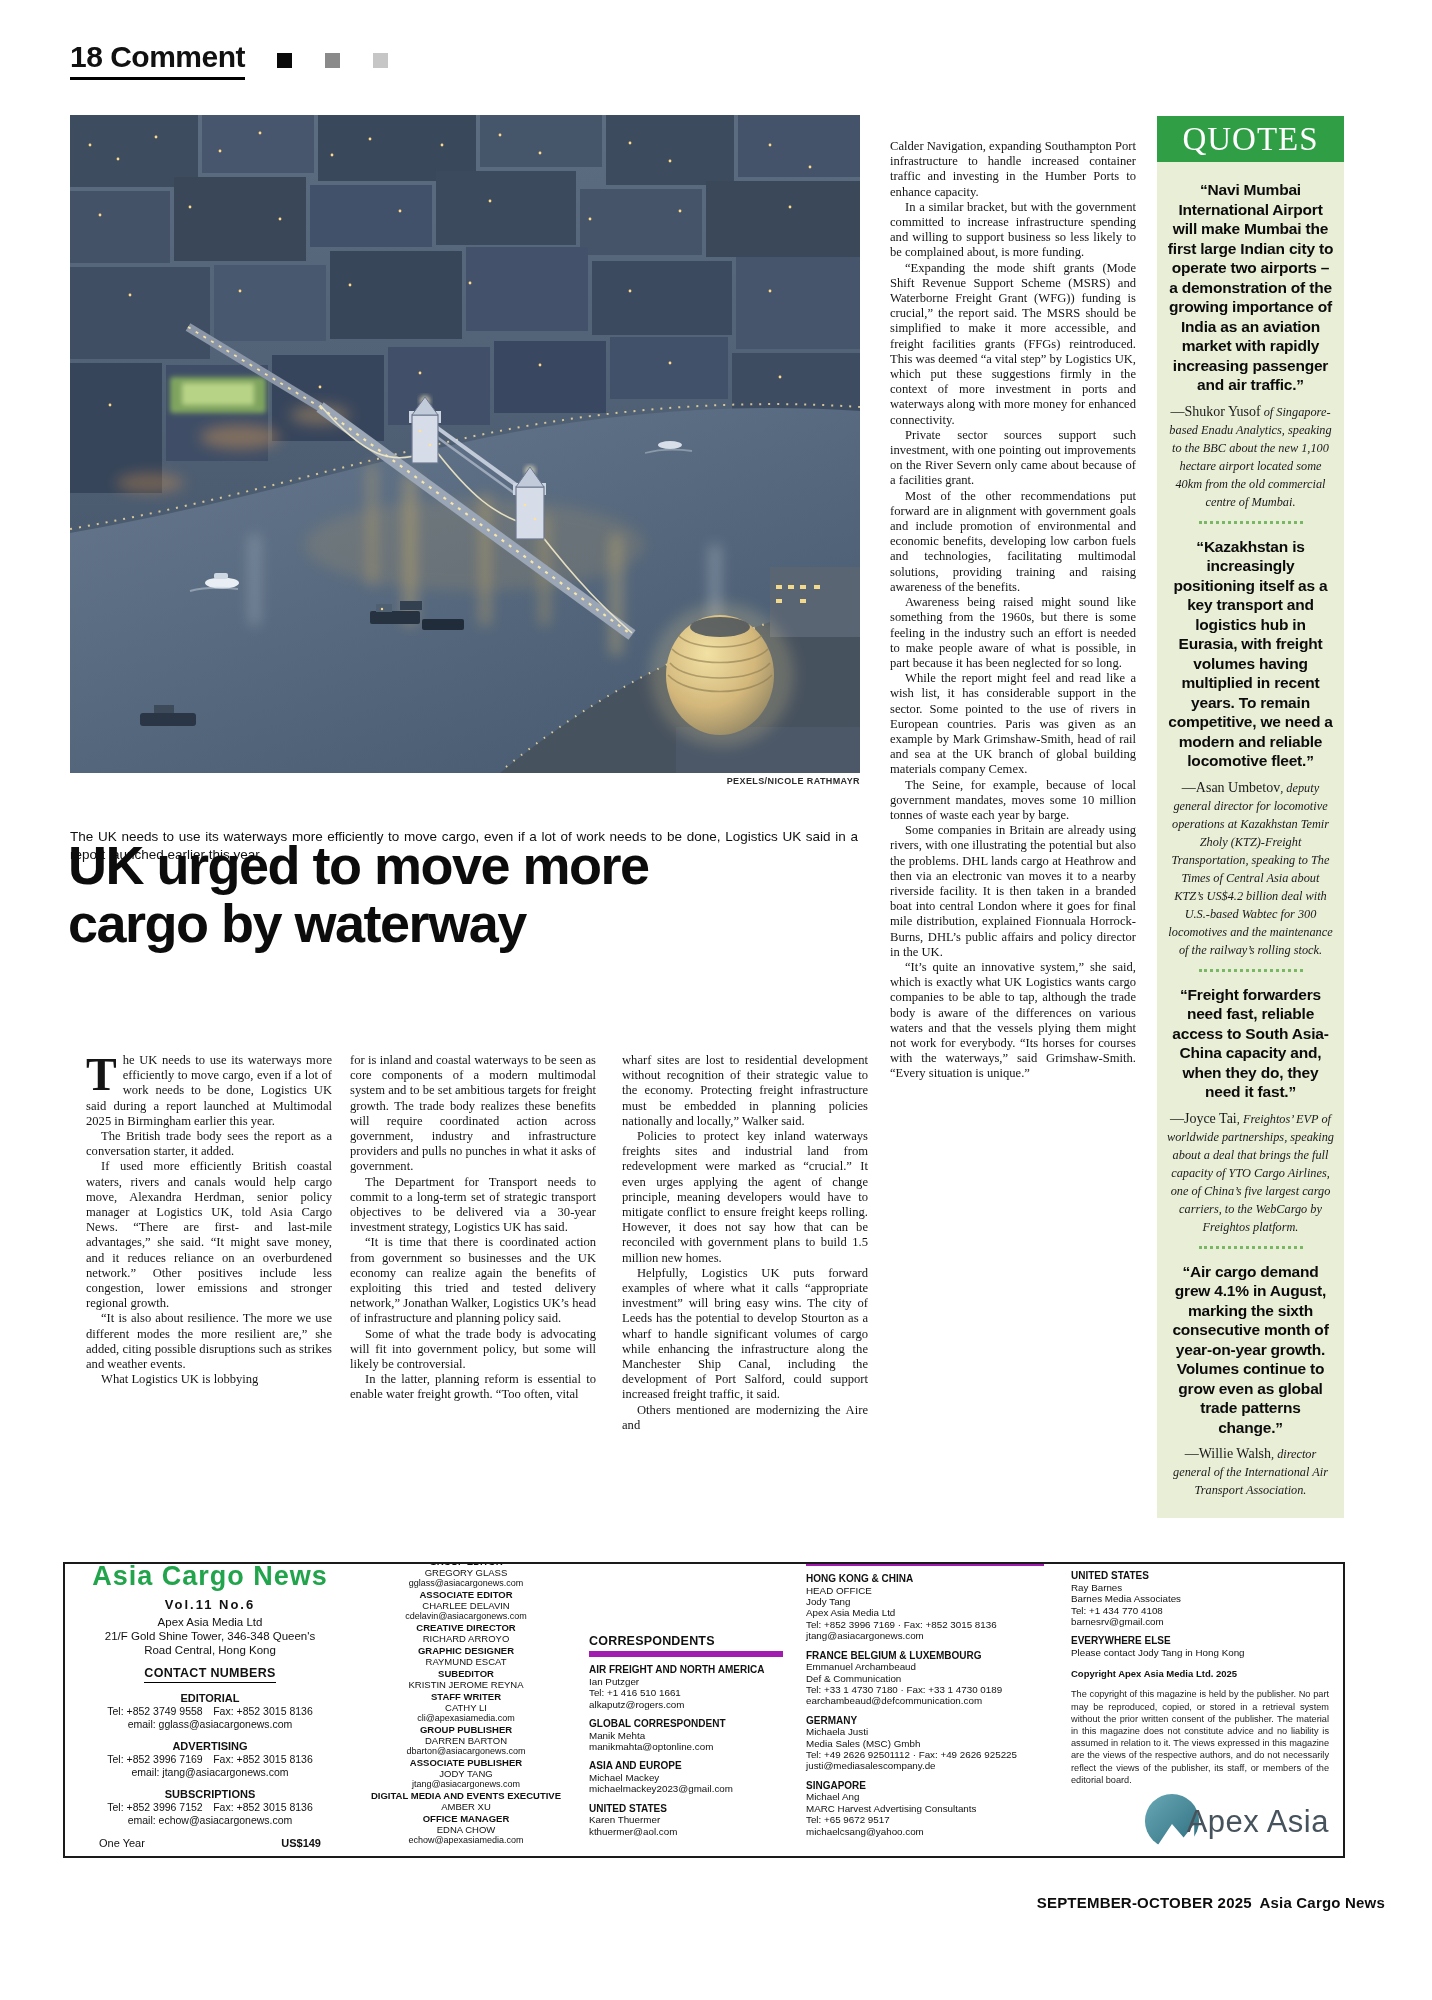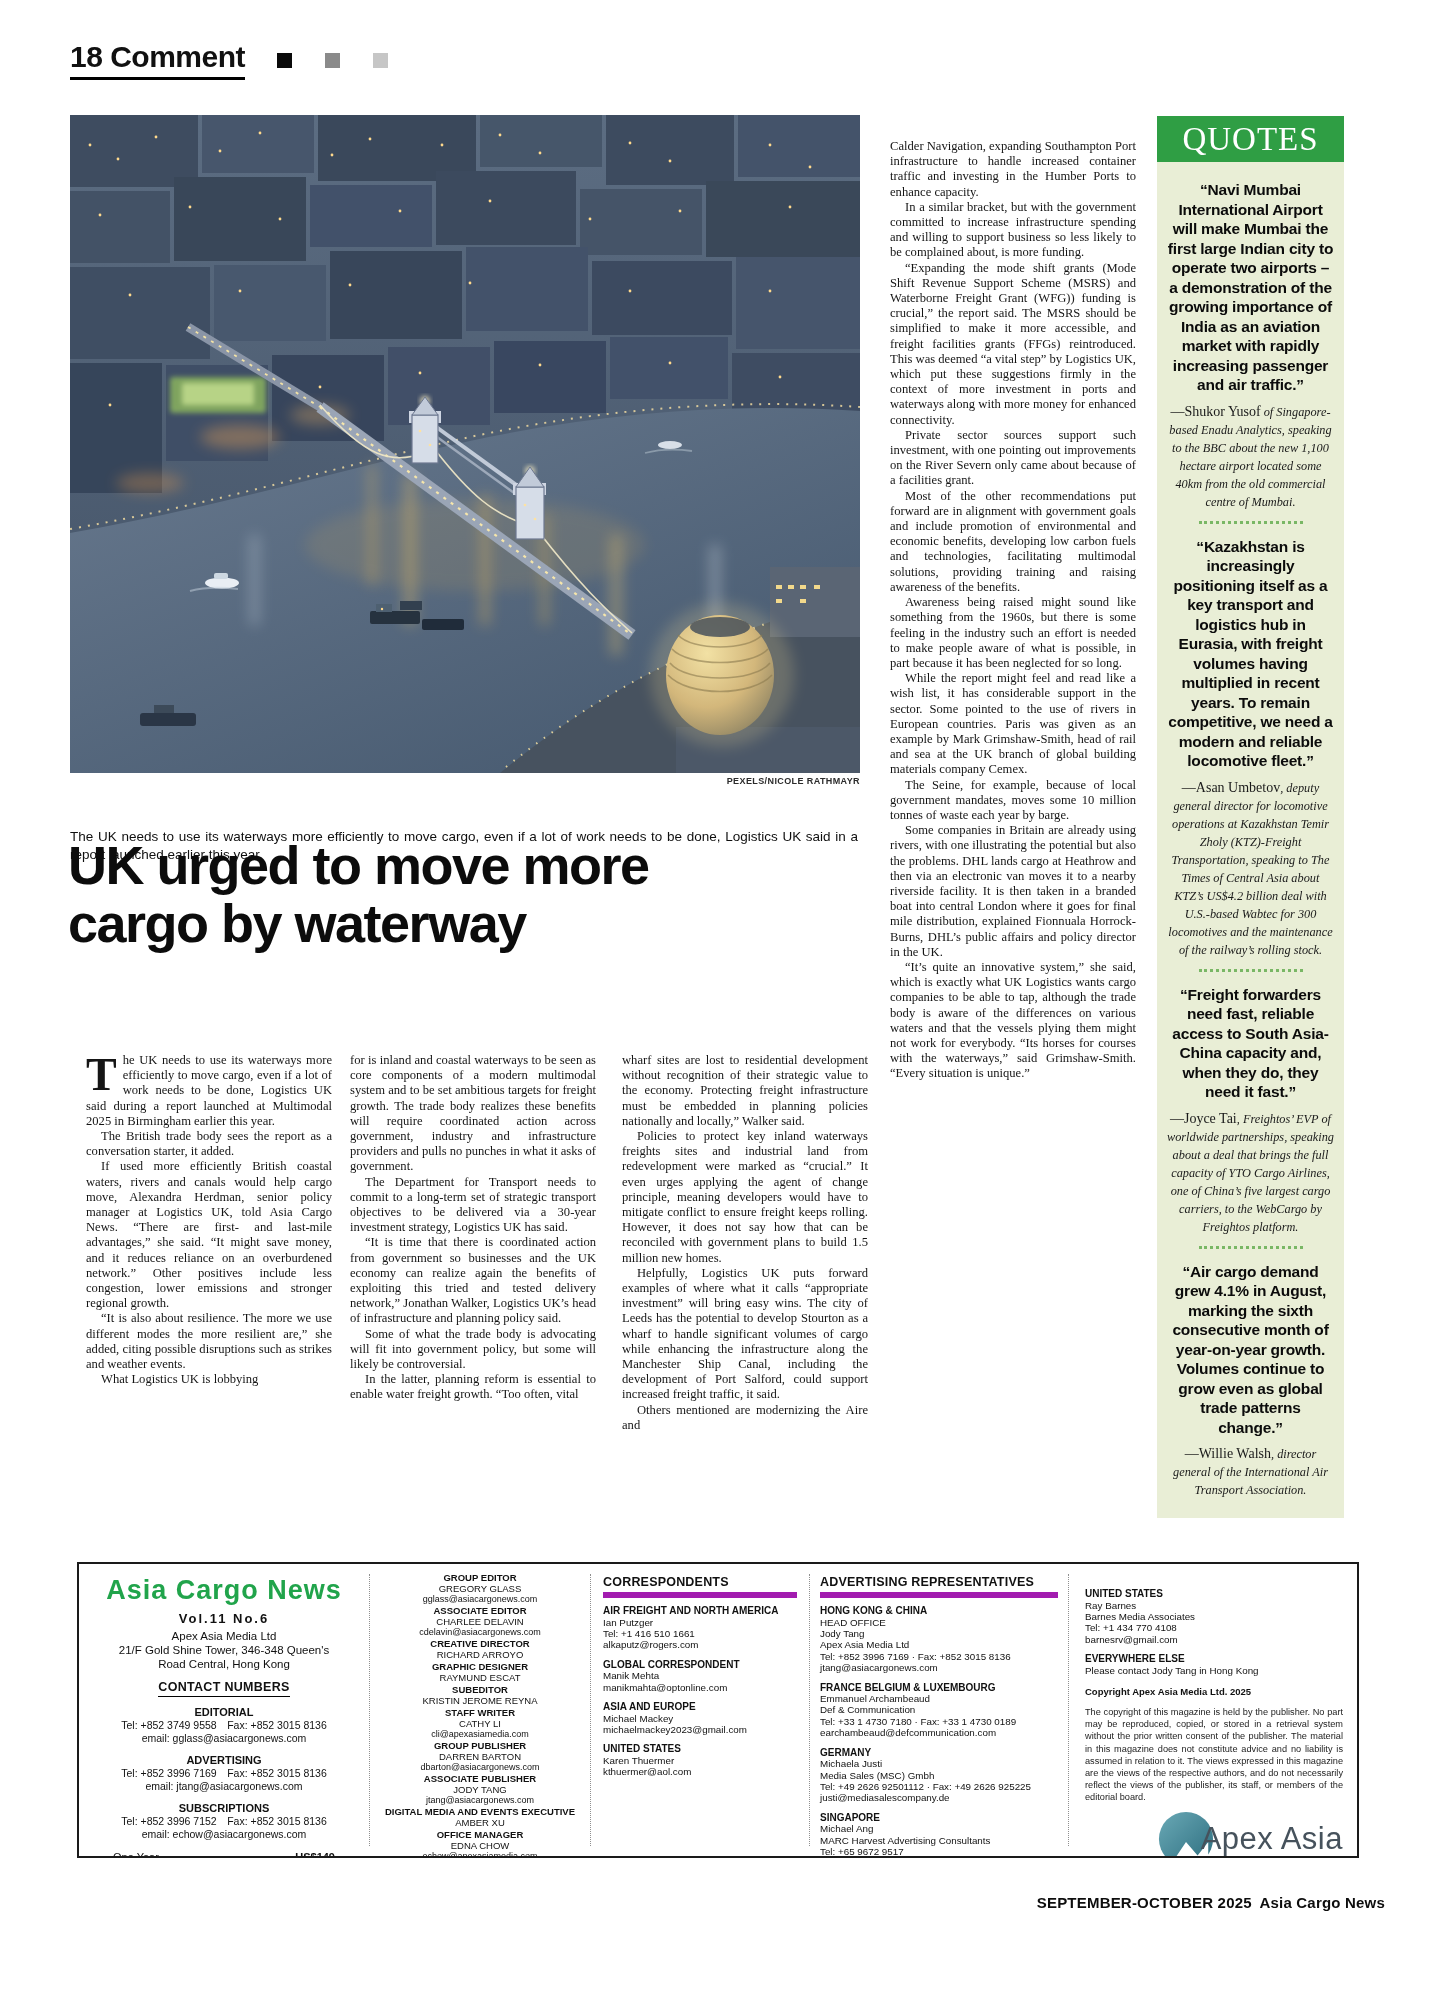--- a/index.html
+++ b/index.html
@@ -43,22 +43,22 @@
                  font:400 33px/46px "Liberation Serif",serif;letter-spacing:1px;}
   .quotes-body{background:var(--panel_green);padding:18px 9px 20px;min-height:1302px;box-sizing:border-box;}
   .quote+.quote::before{content:"";display:block;width:104px;margin:11px auto 13px;
                         border-top:3px dotted var(--quote_divider);}
   .qtext{font:bold 15.5px/19.5px "Liberation Sans",sans-serif;letter-spacing:-0.2px;
          text-align:center;color:#0b0b0b;}
   .qattr{margin-top:7px;text-align:center;font-family:"Liberation Serif",serif;}
   .qname{font:14px/15px "Liberation Serif",serif;color:#1a1a1a;text-align:right;}
   .qdetail{font:italic 12.3px/15px "Liberation Serif",serif;color:#1a1a1a;}
   
-  .footer{position:absolute;left:77px;top:1562px;width:1282px;height:296px;border:2px solid #1a1a1a;
-          box-sizing:border-box;display:flex;overflow:hidden;background:#fff;}
+  .footer{position:absolute;left:63px;top:1562px;width:1282px;height:296px;border:2px solid #1a1a1a;
+          box-sizing:border-box;display:flex;overflow:hidden;background:#fff;align-items:flex-end;}
   .fsep{border-left:1px dotted #8f8f8f;margin:10px 0;}
   .fcol{box-sizing:border-box;}
   .fcolA{width:290px;text-align:center;padding:12px 10px 6px;}
   .acn-logo{font:bold 27px/28px "Liberation Sans",sans-serif;color:var(--logo_green);letter-spacing:1px;}
   .vol{font:bold 13px/15px "Liberation Sans",sans-serif;letter-spacing:2px;margin-top:7px;}
   .company{font:11.5px/14px "Liberation Sans",sans-serif;margin-top:3px;}
   .addr{font:11.5px/14px "Liberation Sans",sans-serif;white-space:pre-line;}
   .contact-header{display:inline-block;font:bold 12.5px/14px "Liberation Sans",sans-serif;
                   border-bottom:1.5px solid #000;padding-bottom:2px;margin-top:9px;letter-spacing:.3px;}
   .csec{margin-top:9px;}

